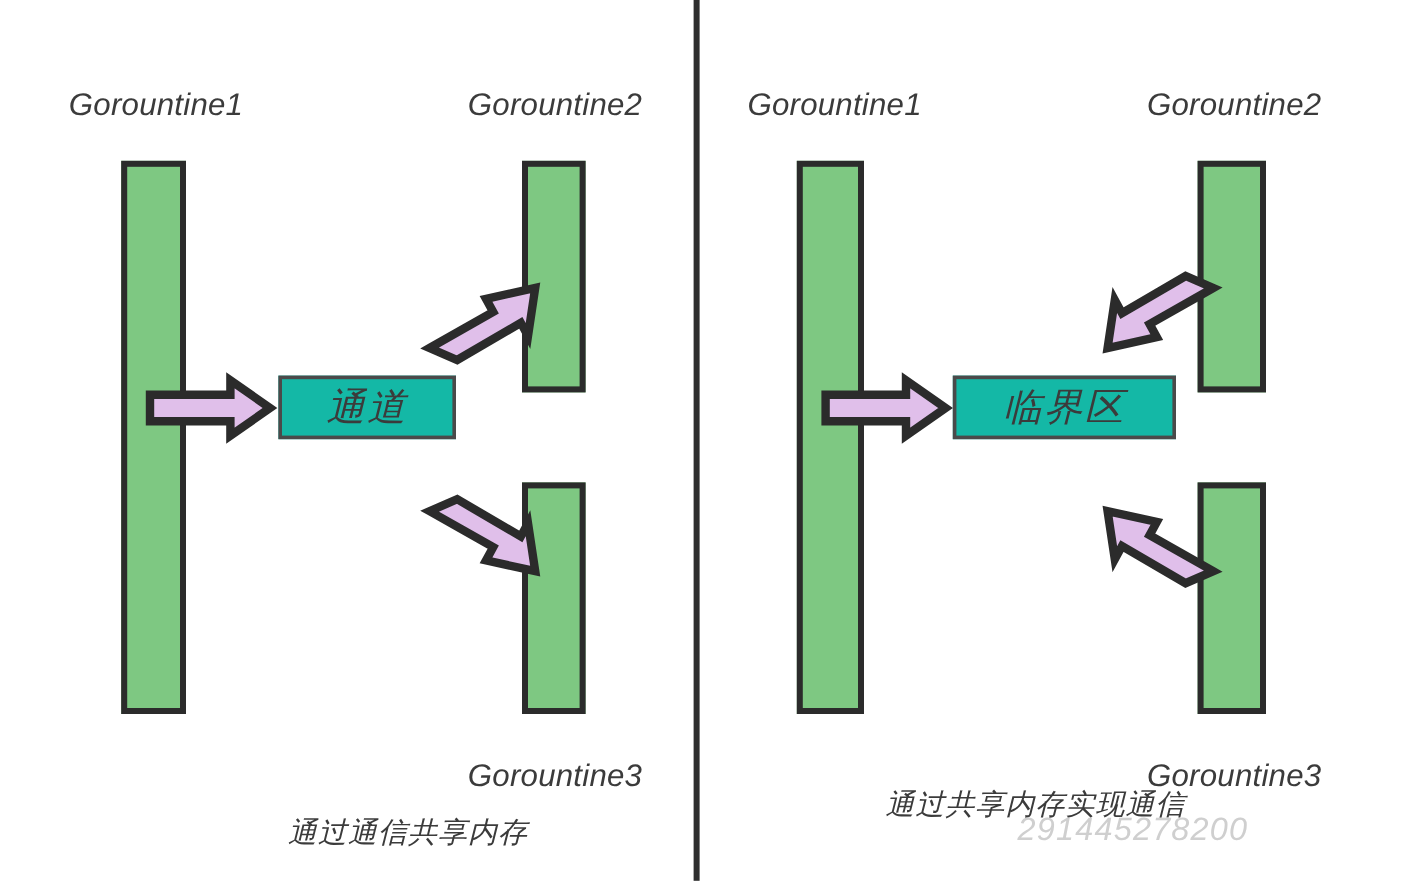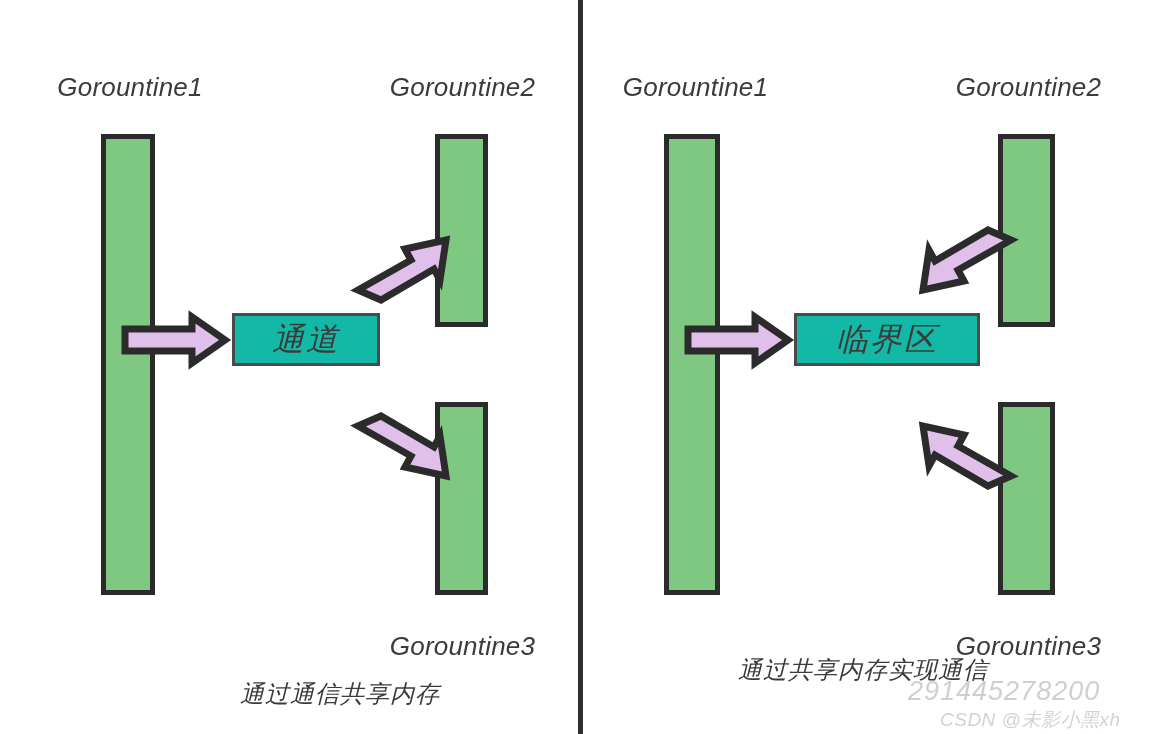--- a/index.html
+++ b/index.html
@@ -164,17 +164,16 @@
       <polygon class="arrow-shape" points="98,22 45,52 51,63 10,72 16,32 22,43 75,12"></polygon>
     </svg>
 
     <svg class="arrow-svg" style="left:330px; top:400px;" width="104" height="98" viewBox="0 0 104 98">
       <polygon class="arrow-shape" points="98,76 45,46 51,35 10,26 16,66 22,55 75,86"></polygon>
     </svg>
 
     <div class="caption" style="left:155px; top:654px;">通过共享内存实现通信</div>
   </div>
 
-  <div class="watermark-num" style="left:908px; top:676px;">291445278200</div>
+  <div class="watermark-num" style="left:848px; top:676px;">291445278200</div>
 
-  <div class="watermark-tag" style="left:940px; top:707px;">CSDN @未影小黑xh</div>
 
 </div>
 
 </body></html>

